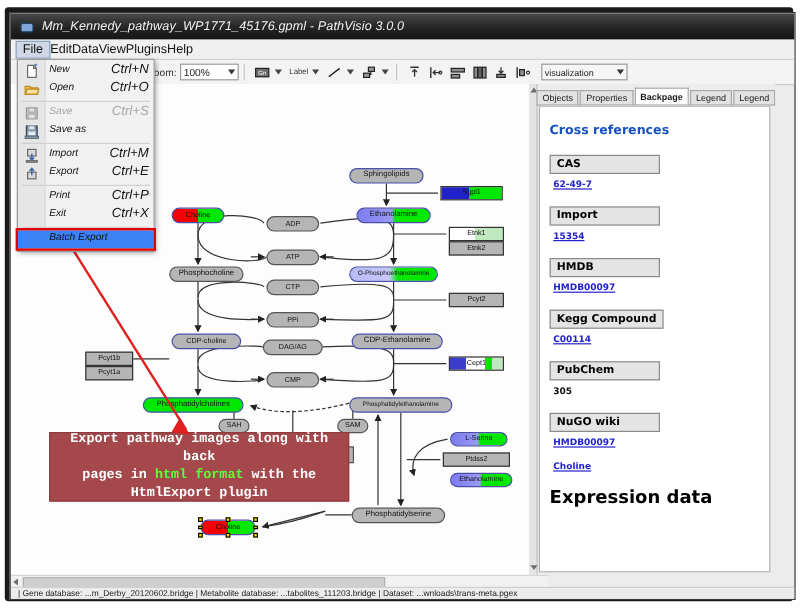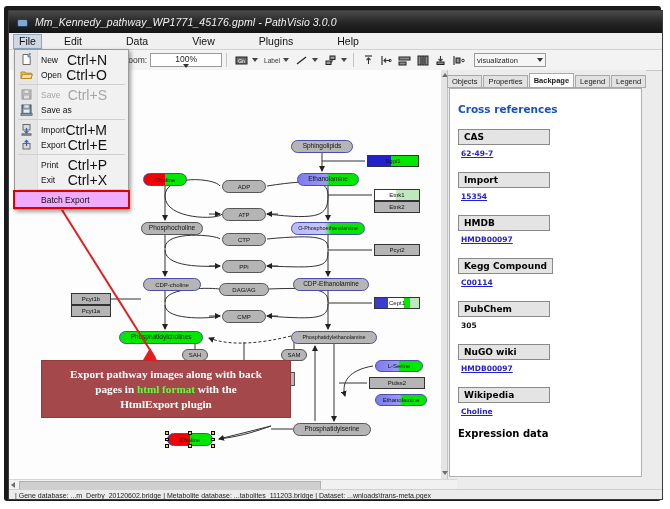--- a/index.html
+++ b/index.html
@@ -20,34 +20,34 @@
   #titleicon{width:14px;height:14px;margin-left:6px;margin-right:6px;
              position:relative;flex:none;}
   #titleicon .d1{position:absolute;left:2px;top:4px;width:9px;height:6px;
                  background:#7ea7d8;border:1px solid #21415f;border-radius:2px;}
   #titletext{color:#f2f2f2;font-size:10.5px;letter-spacing:.1px;white-space:nowrap;font-style:italic;}
 
   
   #menubar{position:absolute;left:0;top:22px;width:653px;height:17px;
            background:#f0f0f0;border-bottom:1px solid #d2d2d2;
            display:flex;align-items:center;padding-left:4px;box-sizing:border-box;}
-  .menu-item{font-size:10.5px;color:#111;padding:1px 22px;line-height:13px;
+  .menu-item{font-size:10.5px;color:#111;padding:1px 0;line-height:13px;
              white-space:nowrap;}
   .menu-item.active{background:#cfd8e4;border:1px solid #8fa6bd;
                     padding:0px 5px;}
 
   
   #toolbar{position:absolute;left:0;top:39px;width:653px;height:20px;
            background:#f3f3f3;border-bottom:1px solid #c9c9c9;
            display:flex;align-items:center;}
   .tb-sep{width:1px;height:14px;background:#c4c4c4;margin:0 4px;}
   .zoomlabel{font-size:8.5px;color:#333;margin-left:6px;margin-right:3px;}
-  .zoomcombo{width:72px;height:14px;background:#fff;border:1px solid #9a9a9a;
+  .zoomcombo{width:49px;height:14px;background:#fff;border:1px solid #9a9a9a;
              font-size:8.5px;color:#222;display:flex;align-items:center;
-             justify-content:space-between;padding:0 2px;box-sizing:border-box;flex-direction:column;}
+             justify-content:space-between;padding:0 2px;box-sizing:border-box;}
   .vizcombo{width:72px;height:14px;background:#f6f6f6;border:1px solid #9a9a9a;
             font-size:7.5px;color:#222;display:flex;align-items:center;
             justify-content:space-between;padding:0 2px;box-sizing:border-box;
             margin-left:8px;}
   .caret{width:0;height:0;border-left:3px solid transparent;
          border-right:3px solid transparent;border-top:4px solid #333;}
   .tb-btn{width:15px;height:15px;margin-left:3px;position:relative;
           display:inline-block;}
   .tb-drop{width:0;height:0;border-left:3px solid transparent;
            border-right:3px solid transparent;border-top:4px solid #444;
@@ -86,21 +86,21 @@
   
   .handle{position:absolute;width:3.5px;height:3.5px;background:#ffe400;
           border:1px solid #000;box-sizing:border-box;}
 
   
   #callout{position:absolute;left:22px;top:290px;width:250px;height:58px;
            background:#a4484b;border:1px solid #8d3b3e;
            display:flex;align-items:center;justify-content:center;
            text-align:center;padding:2px 6px;box-sizing:border-box;}
   #callout .ctext{color:#ffffff;font-size:11.2px;font-weight:bold;
-                  line-height:15px;font-family:Liberation Serif, serif;}
+                  line-height:15px;font-family:Liberation Mono, monospace;}
   #callout .hl{color:#5dff3a;}
 
   
   #sidepanel{position:absolute;left:432px;top:59px;width:205px;height:409px;
              background:#ececec;overflow:hidden;}
   #splitter{position:absolute;left:0;top:0;width:6px;height:409px;
             background:#e4e4e4;border-right:1px solid #c2c2c2;}
   #splitter .gripT{position:absolute;left:1px;top:3px;width:0;height:0;
      border-left:3px solid transparent;border-right:3px solid transparent;
      border-bottom:4px solid #6d6d6d;}
@@ -122,21 +122,21 @@
               margin:14px 0 0 8px;font-family:"DejaVu Sans",sans-serif;}
   .xref-block{margin:11px 0 0 8px;}
   .xref-head{display:inline-block;min-width:92px;background:#e4e4e4;
              border:1px solid #8a8a8a;font-size:9px;font-weight:bold;
              color:#000;padding:2px 5px;box-sizing:border-box;
              font-family:"DejaVu Sans",sans-serif;}
   .xref-val{font-size:7.5px;margin:4px 0 0 3px;color:#2222cc;
             text-decoration:underline;font-weight:bold;
             font-family:"DejaVu Sans",sans-serif;}
   .xref-val.plain{color:#111;text-decoration:none;}
-  .expr-title{font-size:10px;font-weight:bold;color:#000;margin:12px 0 0 8px;
+  .expr-title{font-size:15px;font-weight:bold;color:#000;margin:12px 0 0 8px;
               font-family:"DejaVu Sans",sans-serif;}
 
   
   #hscroll{position:absolute;left:0;top:468px;width:448px;height:10px;
            background:#f1f1f1;border-top:1px solid #d6d6d6;}
   #hscroll .harrow{position:absolute;left:2px;top:2px;width:0;height:0;
       border-top:3px solid transparent;border-bottom:3px solid transparent;
       border-right:4px solid #6d6d6d;}
   #hscroll .hthumb{position:absolute;left:10px;top:1px;width:300px;height:7px;
       background:#cfcfcf;border:1px solid #b0b0b0;}
@@ -145,30 +145,30 @@
              display:flex;align-items:center;}
   #statusbar .stxt{font-size:7px;color:#1a1a1a;margin-left:6px;white-space:nowrap;}
 
   
   #filemenu{position:absolute;left:5px;top:38px;width:115px;
             background:#f1f1f1;border:1px solid #9a9a9a;
             box-shadow:2px 2px 4px rgba(0,0,0,.35);z-index:40;
             padding:2px 0;box-sizing:border-box;}
   #filemenu .gutter{position:absolute;left:0;top:0;width:22px;height:100%;
                     background:#e6e6e6;border-right:1px solid #dadada;}
-  .mrow{position:relative;height:15px;display:flex;align-items:center;
-        z-index:2;}
+  .mrow{position:relative;height:15px;display:flex;align-items:flex-start;
+        z-index:2;font-style:italic;}
   .mrow .mico{width:22px;height:15px;display:flex;align-items:center;
               justify-content:center;flex:none;}
   .mrow .mlbl{font-size:8.5px;color:#111;flex:1;padding-left:4px;}
-  .mrow .macc{font-size:14px;color:#111;padding-right:21px;}
+  .mrow .macc{font-size:11px;color:#111;padding-right:4px;}
   .mrow.dis .mlbl,.mrow.dis .macc{color:#a6a6a6;}
   .mrow .submark{font-size:7px;color:#333;padding-right:5px;}
   .msep{height:1px;background:#d0d0d0;margin:2px 3px;position:relative;z-index:2;}
-  .mrow.hl{outline:2px solid #e10000;background:#f0abfc;z-index:3;}
+  .mrow.hl{outline:2px solid #e10000;background:#3b82f6;z-index:3;}
 </style>
 </head>
 <body>
 
 <div id="page">
   <div id="shadowframe"></div>
 
   <div id="window">
 
     <div id="titlebar">
@@ -573,21 +573,21 @@
       <div id="tabline"></div>
       <div id="panelbody">
         <div class="xref-title">Cross references</div>
         <div id="xrefs">
             <div class="xref-block"><div class="xref-head">CAS</div><div class="xref-val">62-49-7</div></div>
             <div class="xref-block"><div class="xref-head">Import</div><div class="xref-val">15354</div></div>
             <div class="xref-block"><div class="xref-head">HMDB</div><div class="xref-val">HMDB00097</div></div>
             <div class="xref-block"><div class="xref-head">Kegg Compound</div><div class="xref-val">C00114</div></div>
             <div class="xref-block"><div class="xref-head">PubChem</div><div class="xref-val plain">305</div></div>
             <div class="xref-block"><div class="xref-head">NuGO wiki</div><div class="xref-val">HMDB00097</div></div>
-            <div class="xref-block"><div class="xref-head">Wikipedia</div><div class="xref-val">Choline</div></div>
+            <div class="xref-block"><div class="xref-val">Choline</div></div>
           </div>
         <div class="expr-title">Expression data</div>
       </div>
     </div>
 
     <div id="hscroll">
       <div class="harrow"></div>
       <div class="hthumb"></div>
     </div>
     <div id="statusbar">

